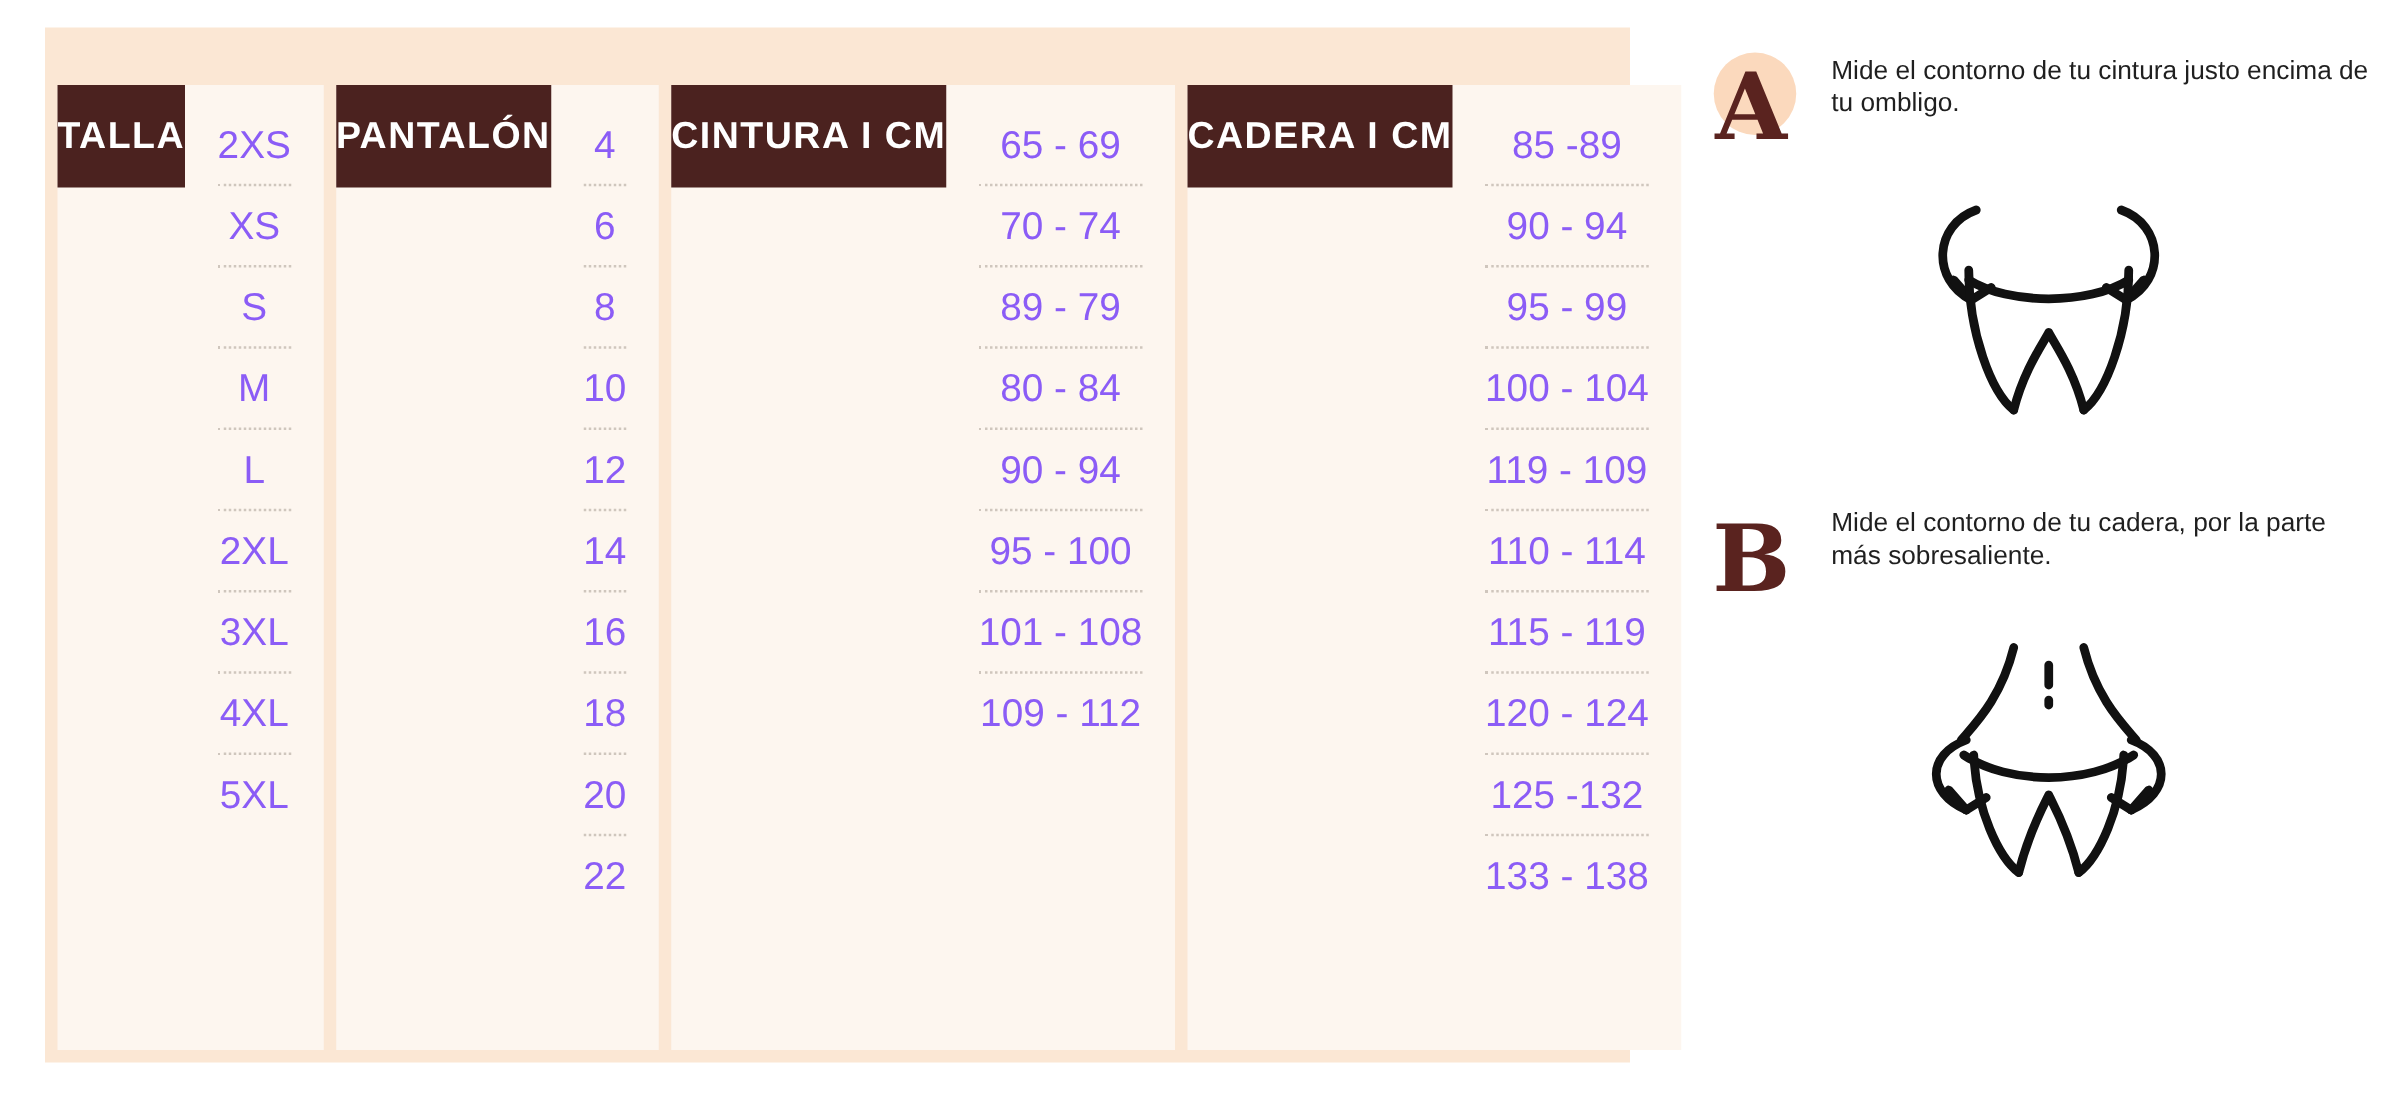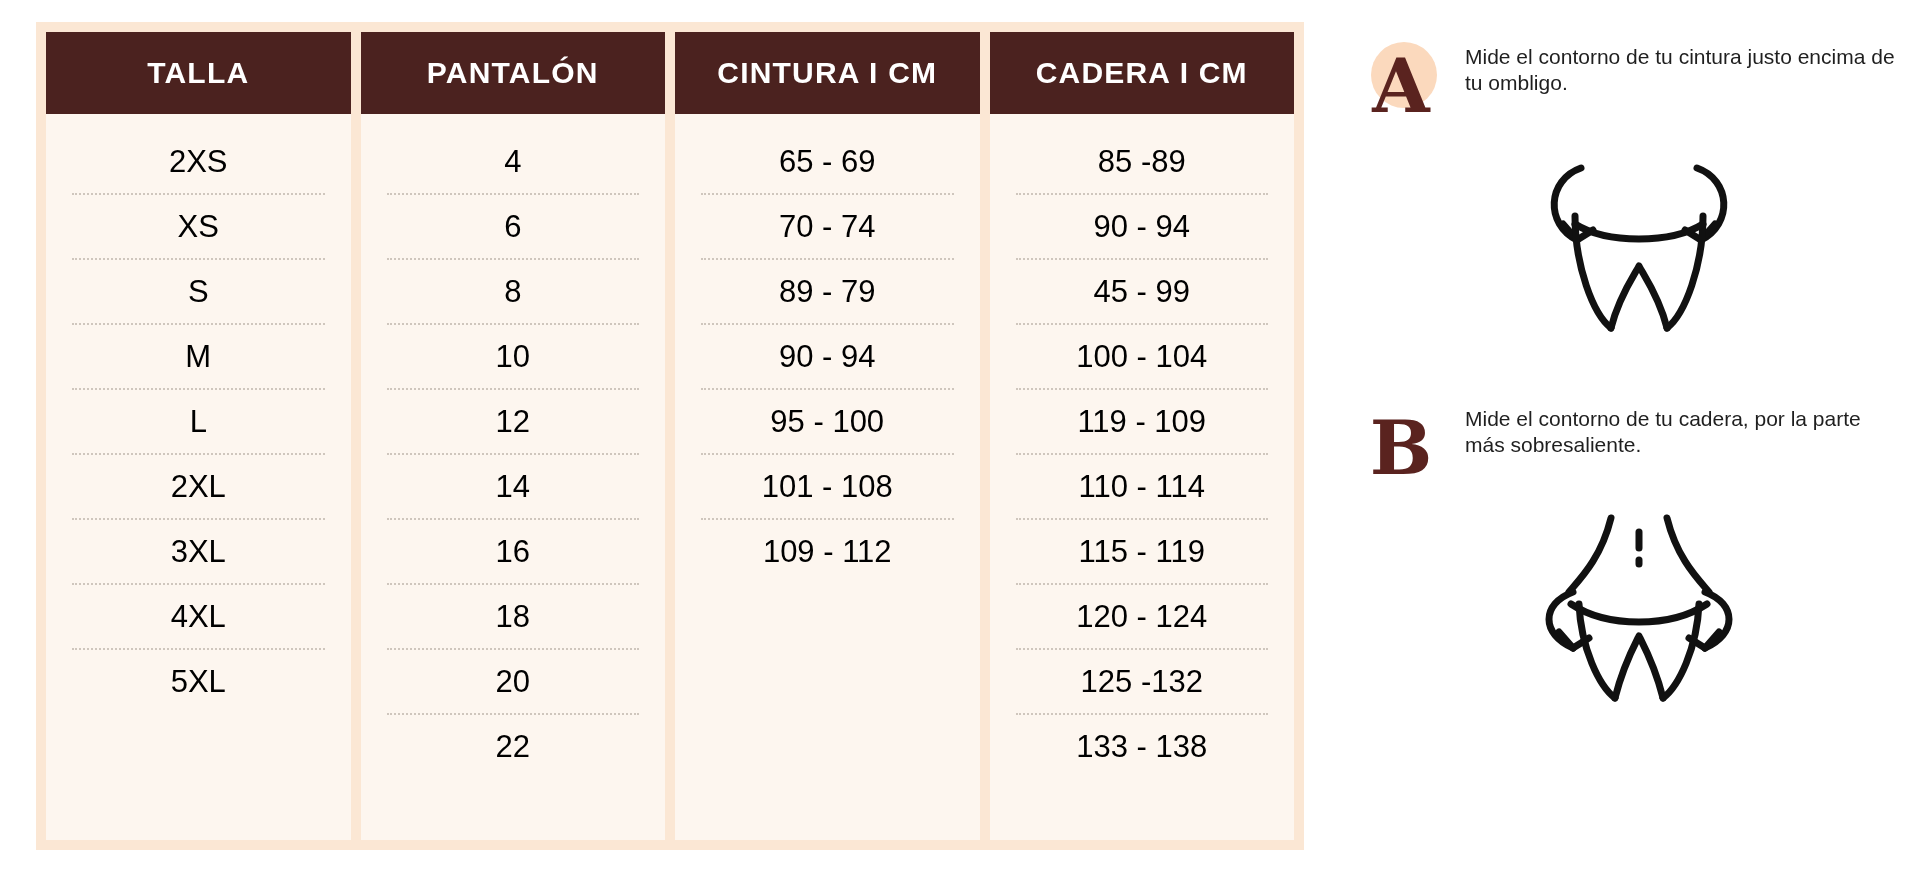--- a/index.html
+++ b/index.html
@@ -29,22 +29,22 @@
     height: 828px;
     background: #fbe7d4;
     box-sizing: border-box;
     padding: 10px 10px 10px 10px;
     display: flex;
     gap: 10px;
   }
   .col {
     flex: 1 1 0;
     display: flex;
-    flex-direction: column;
     background: #fdf6ef;
+    margin-top: 36px;
   }
   .col-head {
     background: #4b221f;
     color: #ffffff;
     text-align: center;
     font-weight: bold;
     font-size: 30px;
     letter-spacing: 1.2px;
     height: 82px;
     line-height: 82px;
@@ -52,21 +52,21 @@
     overflow: hidden;
   }
   .col-body {
     flex: 1 1 auto;
     padding: 16px 26px 16px 26px;
     box-sizing: border-box;
   }
   .cell {
     text-align: center;
     font-size: 31px;
-    color: #000000;
+    color: #8b5cf6;
     height: 63px;
     line-height: 63px;
     border-bottom: 2px dotted #cfc6bd;
     white-space: nowrap;
   }
   .cell:last-child {
     border-bottom: none;
   }
 
   
@@ -165,33 +165,34 @@
         <div class="cell">22</div>
       </div>
     </div>
 
     <div class="col">
       <div class="col-head">CINTURA I CM</div>
       <div class="col-body">
         <div class="cell">65 - 69</div>
         <div class="cell">70 - 74</div>
         <div class="cell">89 - 79</div>
+        <div class="cell">80 - 84</div>
         <div class="cell">90 - 94</div>
         <div class="cell">95 - 100</div>
         <div class="cell">101 - 108</div>
         <div class="cell">109 - 112</div>
       </div>
     </div>
 
     <div class="col">
       <div class="col-head">CADERA I CM</div>
       <div class="col-body">
         <div class="cell">85 -89</div>
         <div class="cell">90 - 94</div>
-        <div class="cell">45 - 99</div>
+        <div class="cell">95 - 99</div>
         <div class="cell">100 - 104</div>
         <div class="cell">119 - 109</div>
         <div class="cell">110 - 114</div>
         <div class="cell">115 - 119</div>
         <div class="cell">120 - 124</div>
         <div class="cell">125 -132</div>
         <div class="cell">133 - 138</div>
       </div>
     </div>
 

